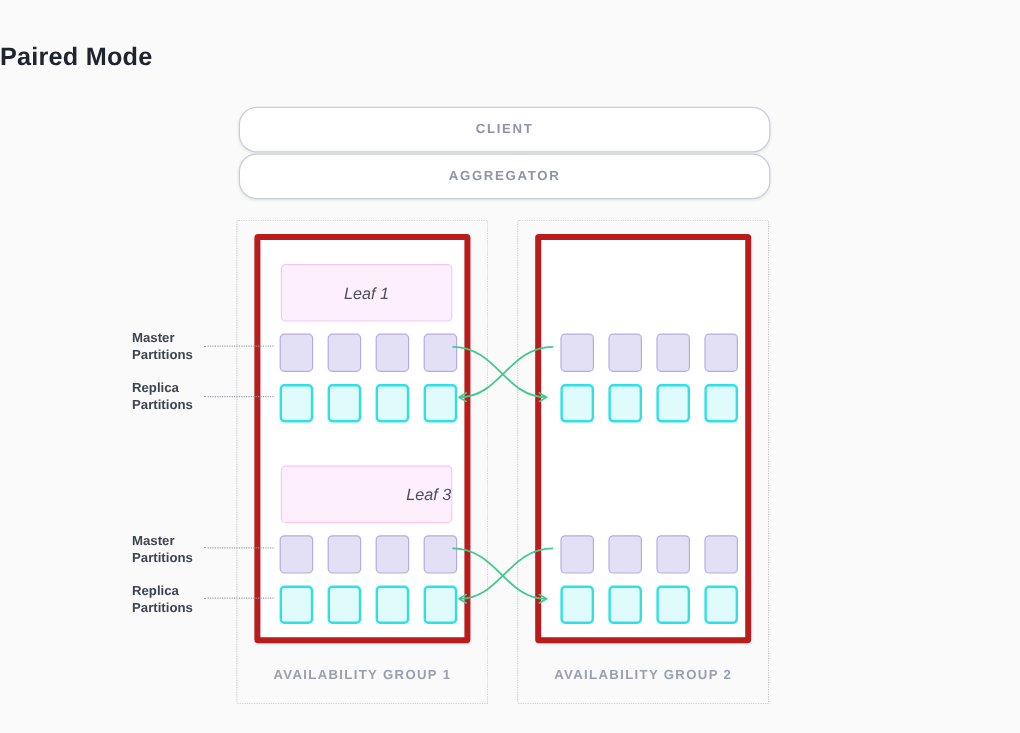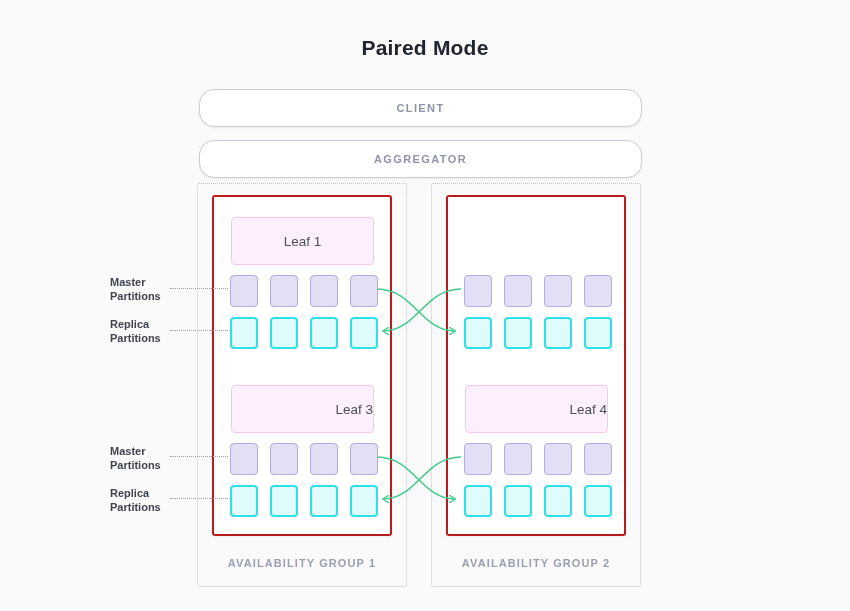--- a/index.html
+++ b/index.html
@@ -5,47 +5,48 @@
   * { margin:0; padding:0; box-sizing:border-box; }
   html,body { width:850px; height:611px; }
   body {
     position:relative;
     background:#fafafa;
     font-family:"Liberation Sans", sans-serif;
     overflow:hidden;
   }
   .title {
     position:absolute; top:36px; left:0; width:850px;
-    text-align:center; font-size:21px; font-weight:700;
+    font-size:21px; font-weight:700;
     color:#20242f; letter-spacing:.2px;
   }
   .tierbox {
     position:absolute; left:199px; width:443px; height:38px;
     background:#ffffff; border:1px solid #c9cdd6; border-radius:15px;
     box-shadow:0 1px 2px rgba(40,50,70,.08);
     display:flex; align-items:center; justify-content:center;
     font-size:11px; font-weight:700; letter-spacing:1.4px; color:#8e94a9;
   }
   .tier-client { top:89px; }
-  .tier-aggregator { top:140px; }
+  .tier-aggregator { top:128px; }
   .group {
     position:absolute; top:183px; width:210px; height:404px;
     border:1px dotted #c4c4c9; border-radius:2px;
   }
   .group-1 { left:197px; }
   .group-2 { left:431px; }
   .group-name {
     position:absolute; left:0; bottom:17px; width:100%;
     text-align:center; font-size:11px; font-weight:700;
     letter-spacing:1.1px; color:#989fb1;
   }
   .panel {
     position:absolute; left:14px; top:11px; width:180px; height:341px;
-    background:#ffffff; border:2px solid #b91c1c; border-radius:3px;
+    background:#ffffff; border:5px solid #b91c1c; border-radius:3px;
     box-shadow:0 1px 2px rgba(40,50,70,.07);
+    font-style:italic;
   }
   .leaf {
     position:absolute; left:17px; width:143px; height:48px;
     background:#fdeffc; border:1px solid #f8c7f0; border-radius:4px;
     display:flex; align-items:center; justify-content:center;
     font-size:13.5px; color:#4a505c;
   }
   .leaf-a { top:20px; }
   .leaf-b { top:188px;justify-content:flex-end; }
   .prow {
@@ -134,23 +135,20 @@
         <div class="sq master"></div>
         <div class="sq master"></div>
         <div class="sq master"></div>
       </div>
     <div class="prow prow-r1">
         <div class="sq replica"></div>
         <div class="sq replica"></div>
         <div class="sq replica"></div>
         <div class="sq replica"></div>
       </div>
-    <div class="leaf leaf-b">
-      <span>Leaf 4</span>
-    </div>
     <div class="prow prow-m2">
         <div class="sq master"></div>
         <div class="sq master"></div>
         <div class="sq master"></div>
         <div class="sq master"></div>
       </div>
     <div class="prow prow-r2">
         <div class="sq replica"></div>
         <div class="sq replica"></div>
         <div class="sq replica"></div>

